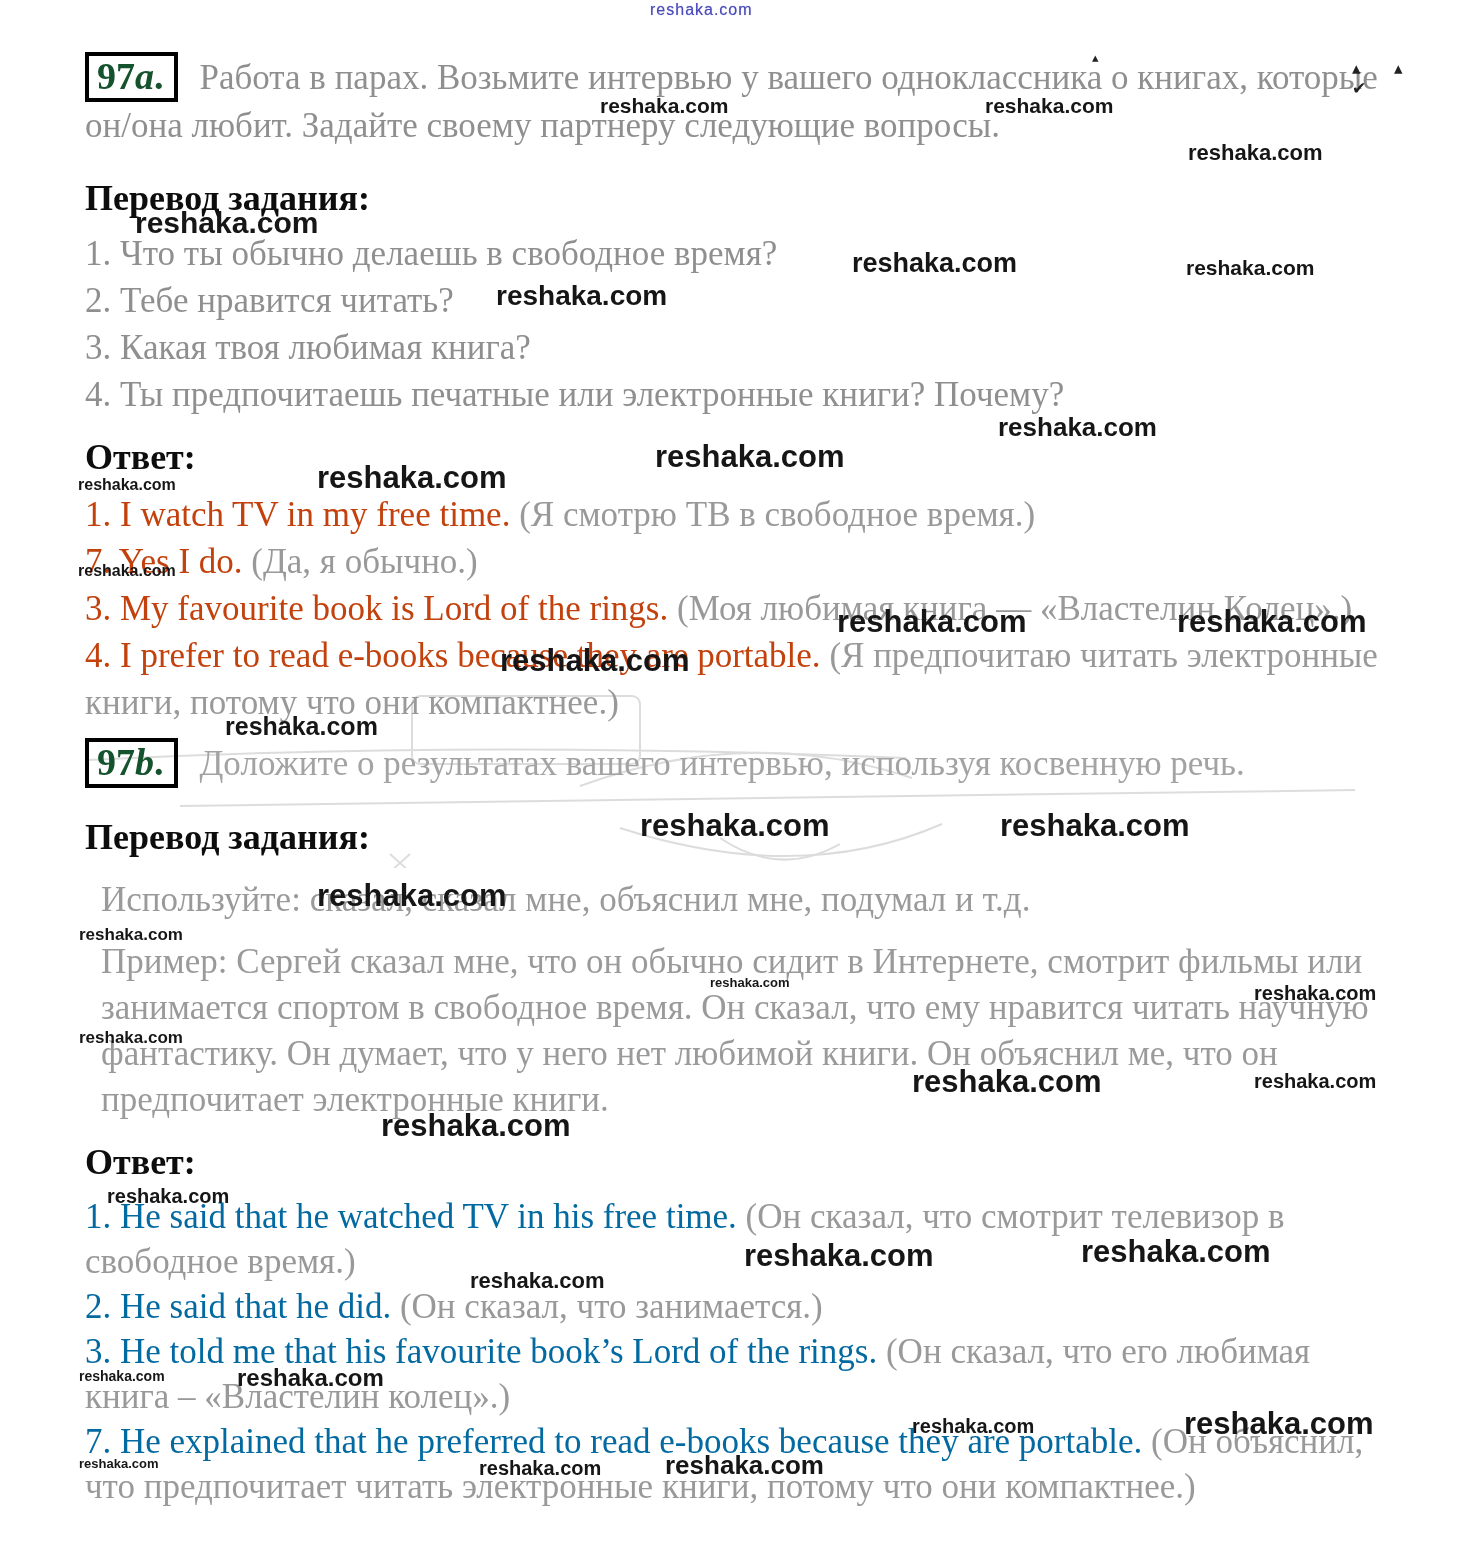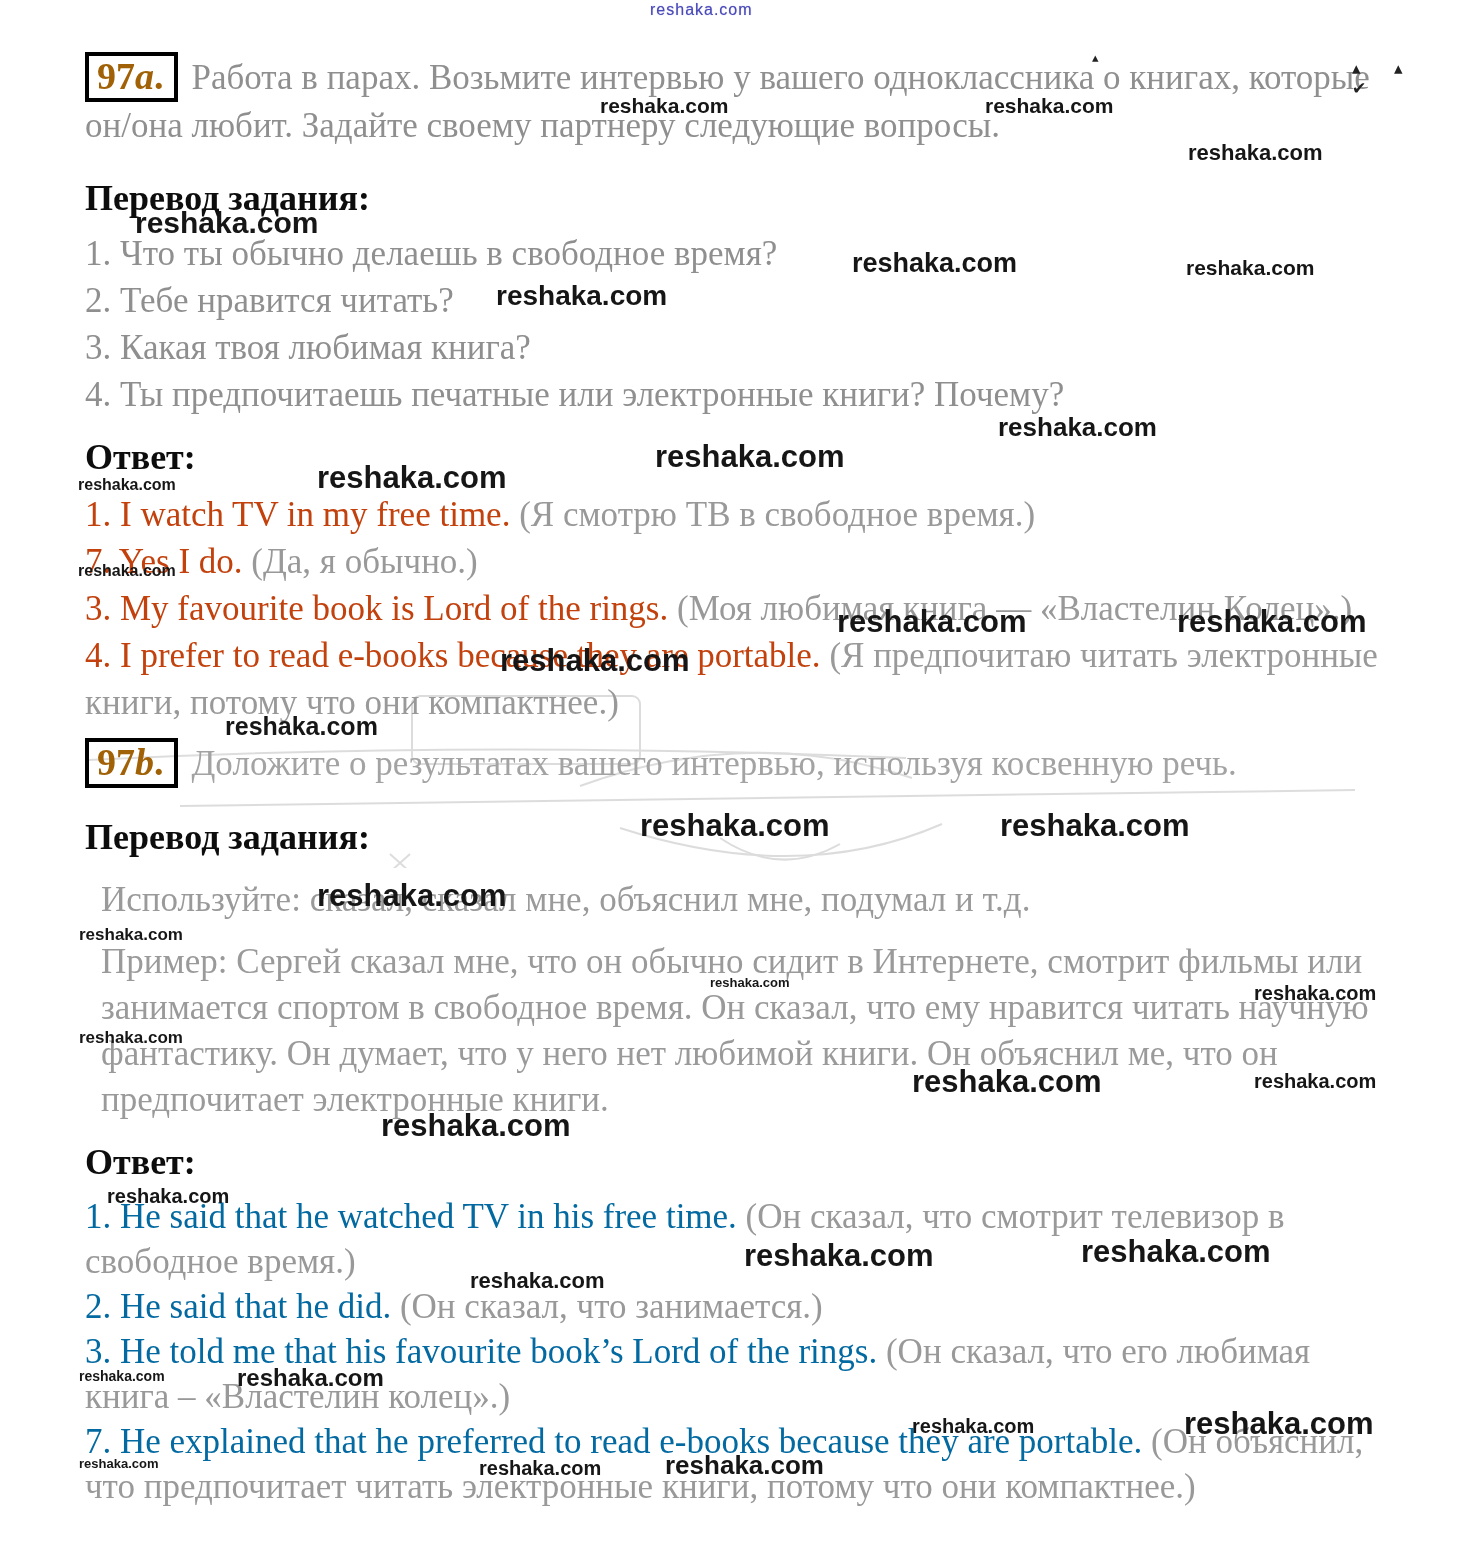--- a/index.html
+++ b/index.html
@@ -12,25 +12,25 @@
     color:#1b1b1b;
   }
   .content{
     position:absolute;left:85px;top:52px;width:1308px;
   }
   .task-line{margin:0;font-size:35px;line-height:47px;color:#8f8f8f;}
   .num-box{
     display:inline-block;
     border:4px solid #000;
     padding:0 10px 2px 8px;
-    margin-right:14px;
+    margin-right:22px;
     font-weight:bold;
     font-size:38px;
     line-height:40px;
-    color:#a16207;
+    color:#14532d;
     vertical-align:baseline;
   }
   .num-box .it{font-style:italic;}
   .sec-heading{
     margin:26px 0 0 0;
     font-size:36px;line-height:47px;
     font-weight:bold;color:#0d0d0d;
   }
   .sec-heading.small-gap{margin-top:16px;}
   .q-list{margin:8px 0 0 0;}

